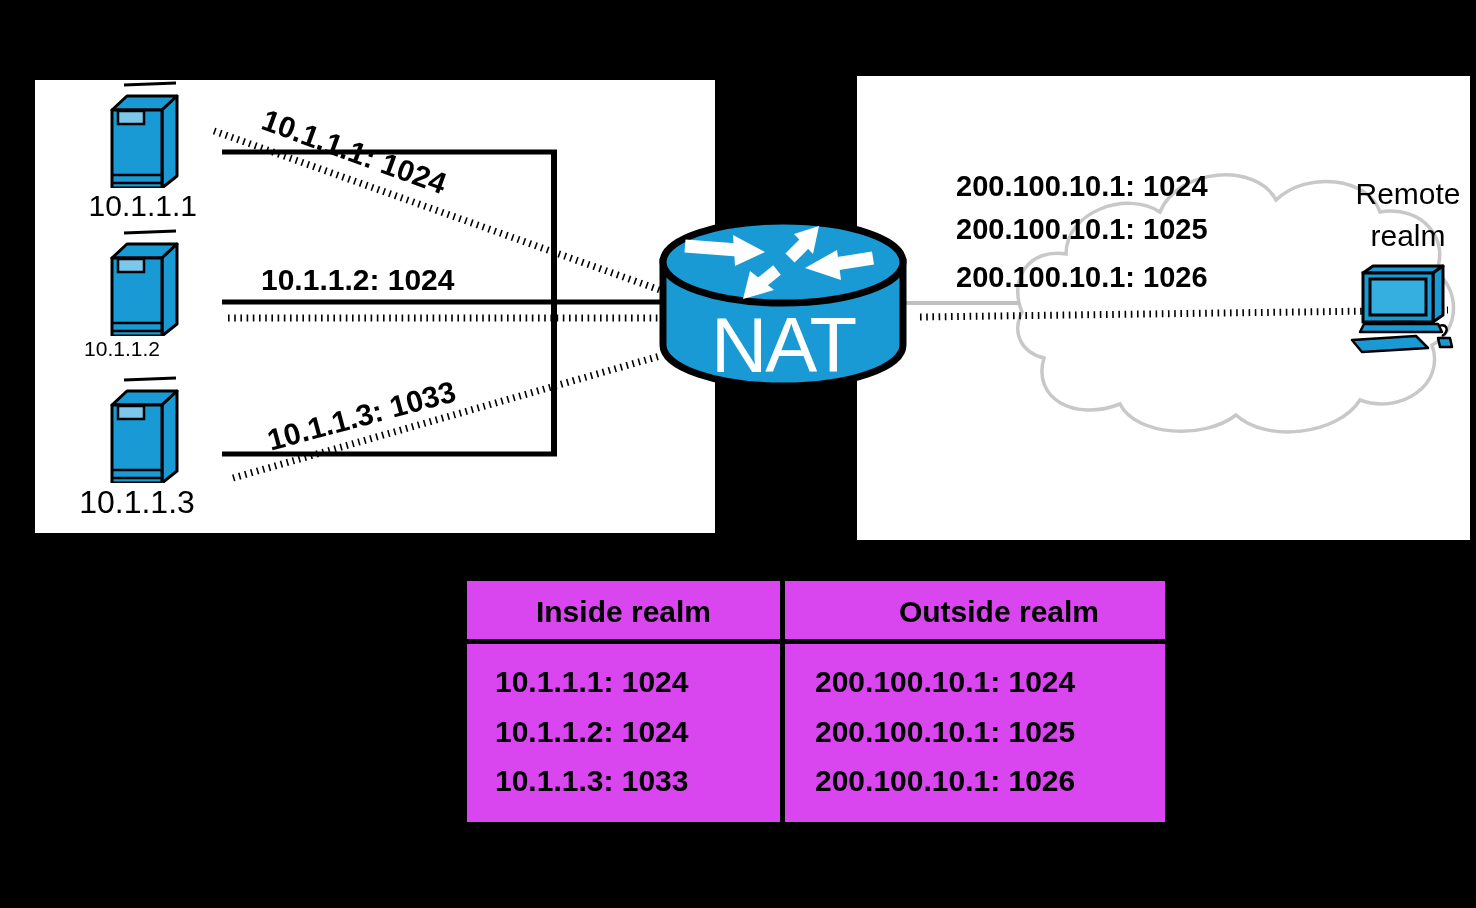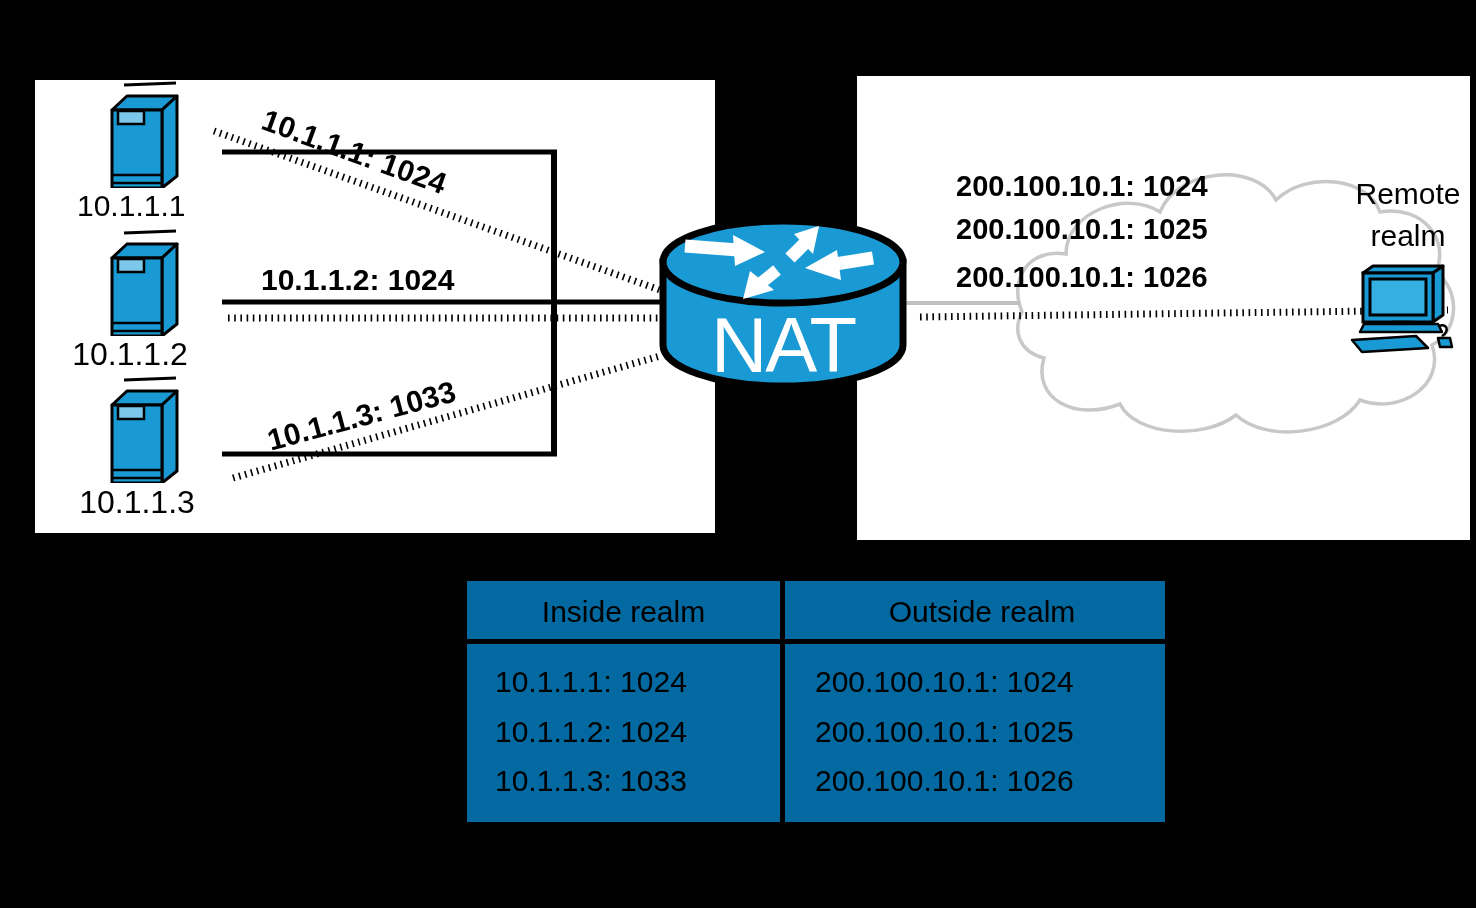--- a/index.html
+++ b/index.html
@@ -2,21 +2,21 @@
 <html><head>
 <meta charset="utf-8">
 <style>
   html,body{margin:0;padding:0;background:#000;}
   #canvas{position:relative;width:1476px;height:908px;background:#000;overflow:hidden;
           font-family:"Liberation Sans",sans-serif;}
   .panel{position:absolute;background:#fff;}
   .txt{position:absolute;color:#000;white-space:nowrap;line-height:1.12;}
   .b{font-weight:bold;}
   svg{position:absolute;overflow:visible;}
-  .nat-table{position:absolute;left:467px;top:581px;width:698px;height:241px;background:#0369a1;}
+  .nat-table{position:absolute;left:467px;top:581px;width:698px;height:241px;background:#d946ef;font-weight:bold;}
   .nat-table .vdiv{position:absolute;left:313px;top:0;width:5px;height:241px;background:#000;}
   .nat-table .hdiv{position:absolute;left:0;top:58px;width:698px;height:5px;background:#000;}
   .th{position:absolute;top:14px;font-size:30px;text-align:center;}
   .cell{position:absolute;font-size:30px;}
 </style>
 </head>
 <body>
 
 <div id="canvas">
 
@@ -84,41 +84,41 @@
     <polygon points="13,11 83,11 93,4 23,4" fill="#1A9AD4" stroke="#000" stroke-width="3" stroke-linejoin="round"></polygon>
     <polygon points="83,11 93,4 93,53 83,60" fill="#1A9AD4" stroke="#000" stroke-width="3" stroke-linejoin="round"></polygon>
     <rect x="13" y="11" width="70" height="49" fill="#1A9AD4" stroke="#000" stroke-width="3"></rect>
     <rect x="20" y="17" width="56" height="36" fill="#35AEE0" stroke="#000" stroke-width="3"></rect>
     <polygon points="42,60 64,60 68,68 38,68" fill="#1A9AD4" stroke="#000" stroke-width="2.5" stroke-linejoin="round"></polygon>
     <polygon points="14,62 88,62 92,70 10,70" fill="#1A9AD4" stroke="#000" stroke-width="2.5" stroke-linejoin="round"></polygon>
     <polygon points="2,78 66,74 78,86 12,90" fill="#1A9AD4" stroke="#000" stroke-width="2.5" stroke-linejoin="round"></polygon>
     <polygon points="88,76 100,76 102,85 90,85" fill="#1A9AD4" stroke="#000" stroke-width="2.5" stroke-linejoin="round"></polygon>
   </svg>
 
-  <div class="txt" style="left:77px;top:189px;width:120px;text-align:left;font-size:30px;">10.1.1.1</div>
-  <div class="txt" style="left:70px;top:337px;width:120px;text-align:center;font-size:32px;">10.1.1.2</div>
+  <div class="txt" style="left:77px;top:189px;width:120px;text-align:right;font-size:30px;">10.1.1.1</div>
+  <div class="txt" style="left:62px;top:337px;width:120px;text-align:center;font-size:21px;">10.1.1.2</div>
   <div class="txt" style="left:77px;top:485px;width:120px;text-align:center;font-size:32px;">10.1.1.3</div>
 
   <div class="txt b" style="left:269px;top:103px;font-size:30px;transform:rotate(20deg);transform-origin:left top;">10.1.1.1: 1024</div>
   <div class="txt b" style="left:261px;top:263px;font-size:30px;">10.1.1.2: 1024</div>
   <div class="txt b" style="left:268px;top:424px;font-size:30px;transform:rotate(-15deg);transform-origin:left center;">10.1.1.3: 1033</div>
 
   <div class="txt b" style="left:956px;top:170px;font-size:29px;">200.100.10.1: 1024</div>
   <div class="txt b" style="left:956px;top:213px;font-size:29px;">200.100.10.1: 1025</div>
   <div class="txt b" style="left:956px;top:261px;font-size:29px;">200.100.10.1: 1026</div>
 
   <div class="txt" style="left:1348px;top:177px;width:120px;text-align:center;font-size:30px;">Remote</div>
   <div class="txt" style="left:1348px;top:219px;width:120px;text-align:center;font-size:30px;">realm</div>
 
 
   <div class="nat-table">
     <div class="vdiv"></div>
     <div class="hdiv"></div>
     <div class="th" style="left:0;width:313px;">Inside realm</div>
-    <div class="th" style="left:307px;width:416px;">Outside realm</div>
+    <div class="th" style="left:324px;width:416px;">Outside realm</div>
     <div class="cell" style="left:28px;top:84px;">10.1.1.1: 1024</div>
     <div class="cell" style="left:348px;top:84px;">200.100.10.1: 1024</div>
     <div class="cell" style="left:28px;top:134px;">10.1.1.2: 1024</div>
     <div class="cell" style="left:348px;top:134px;">200.100.10.1: 1025</div>
     <div class="cell" style="left:28px;top:183px;">10.1.1.3: 1033</div>
     <div class="cell" style="left:348px;top:183px;">200.100.10.1: 1026</div>
   </div>
 
 </div>
 

